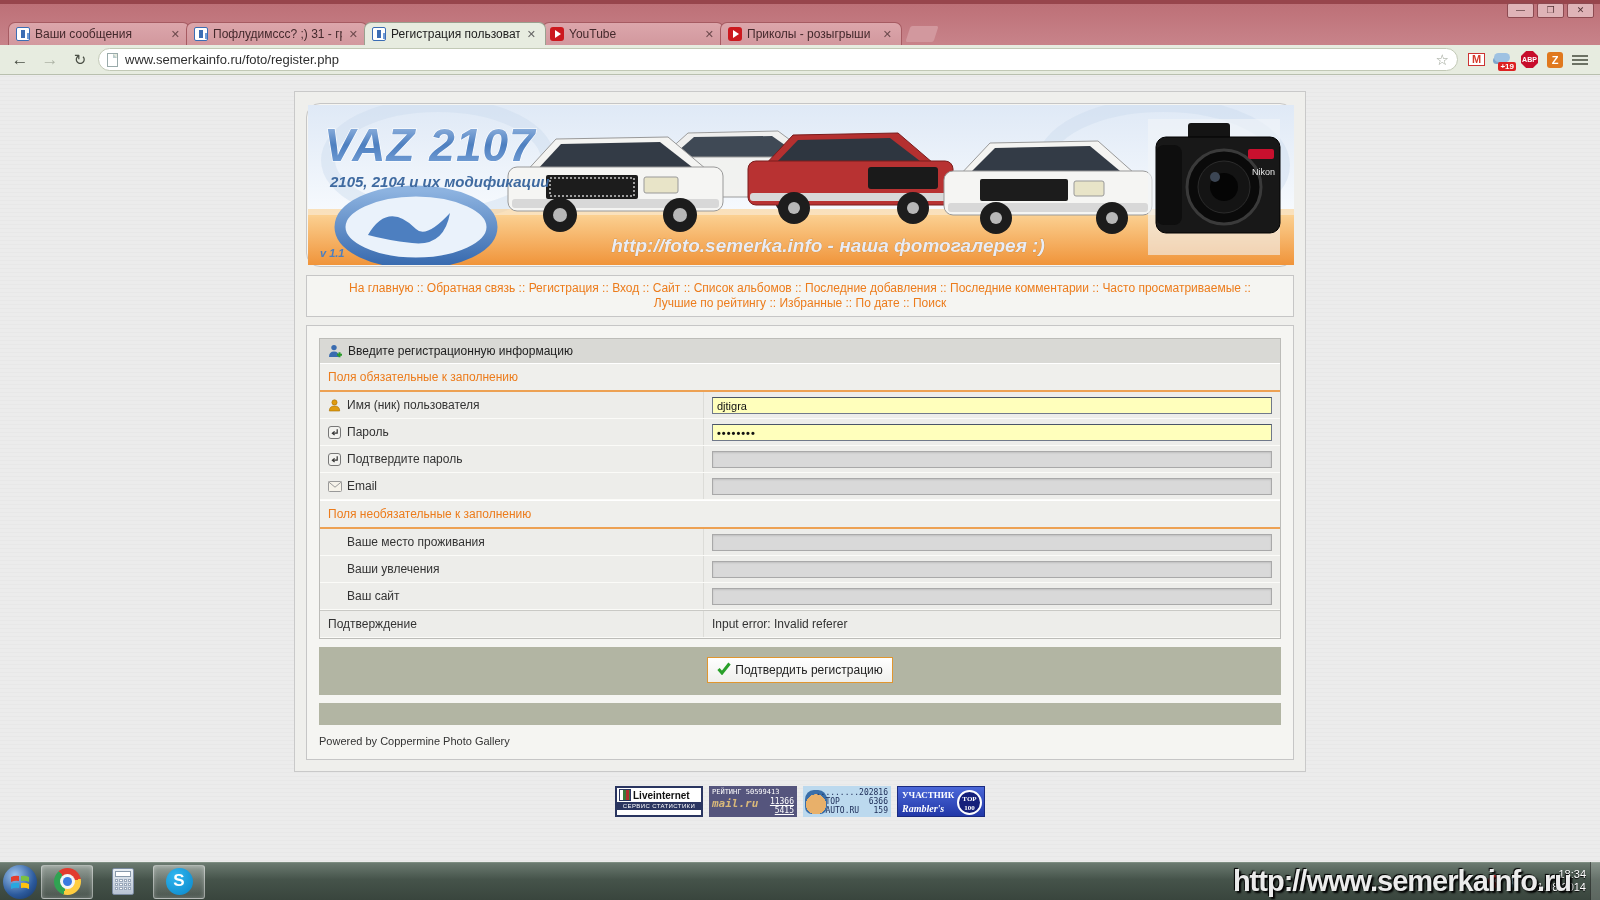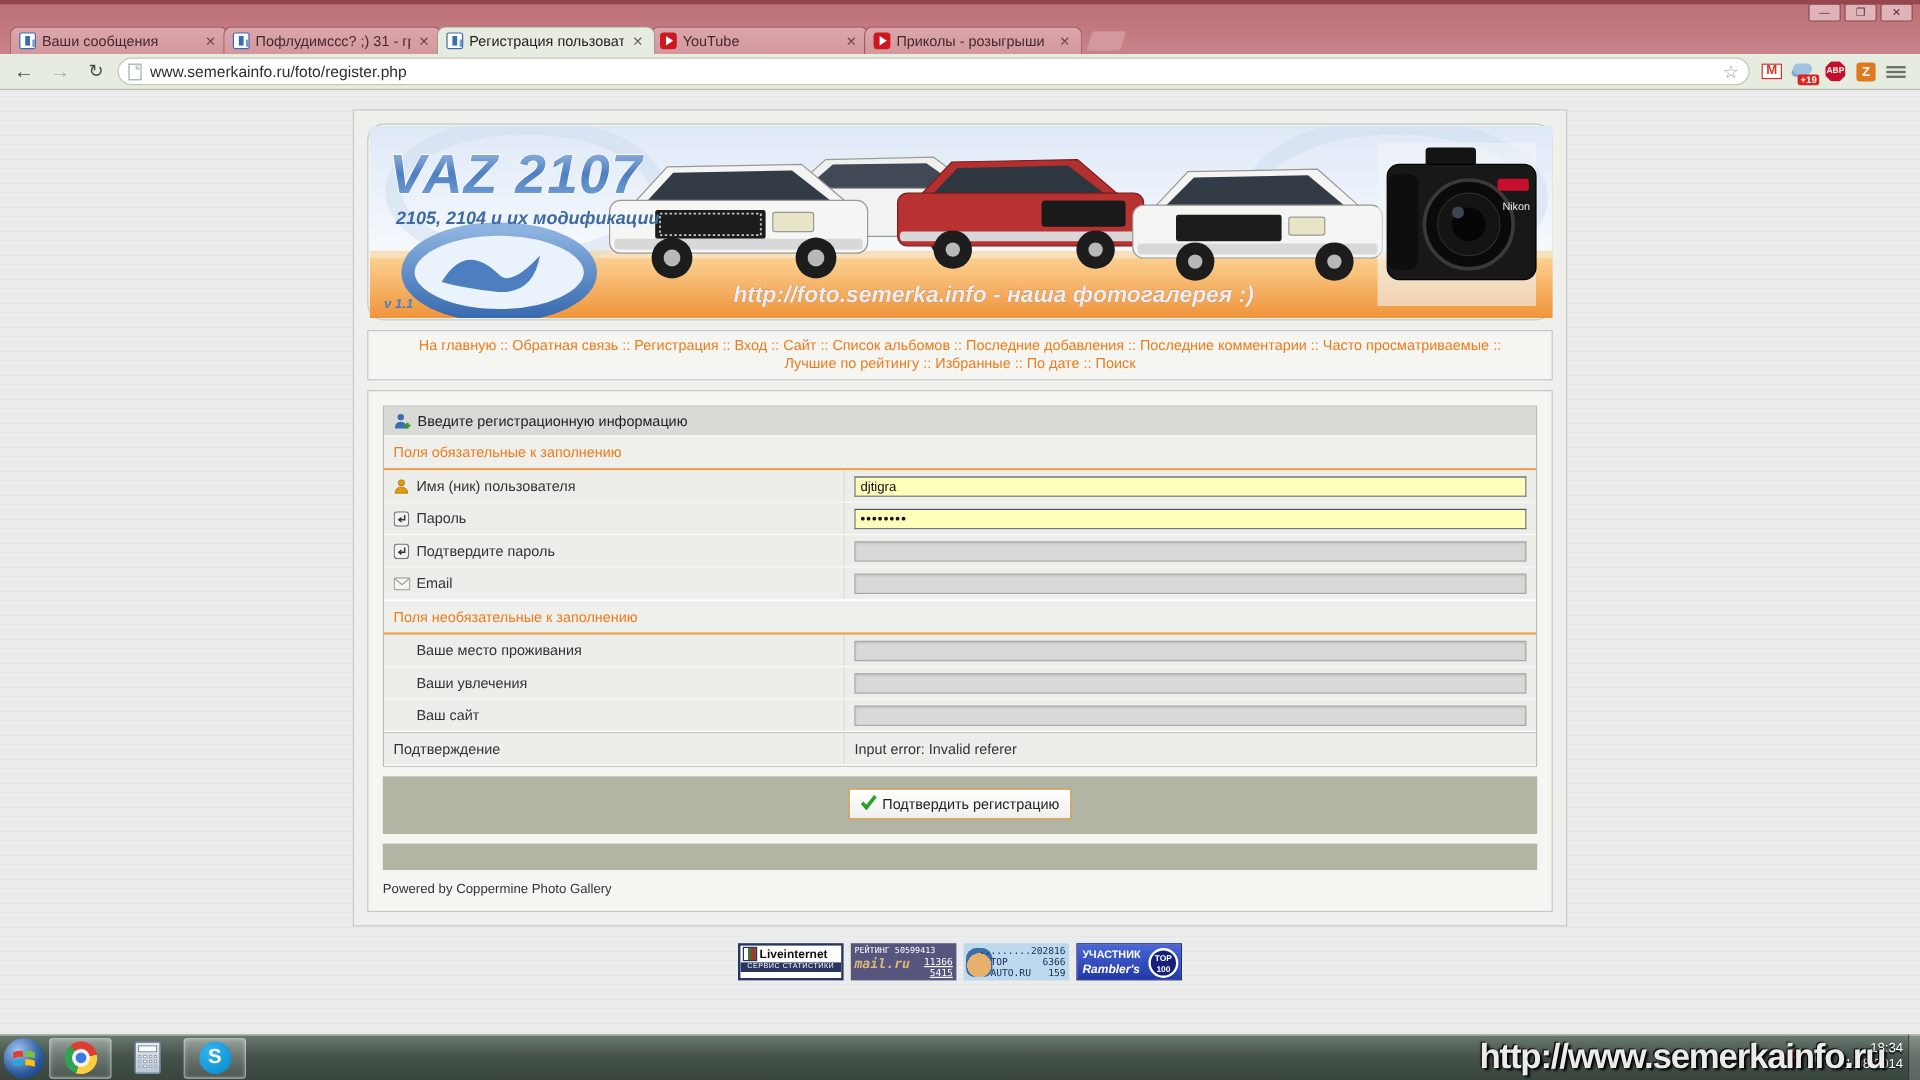--- a/index.html
+++ b/index.html
@@ -83,21 +83,21 @@
   .b-li .li-title { font-weight:bold; font-size:10px; color:#111; }
   .b-li .li-sub { background:#2a3560; color:#fff; font-size:6px; text-align:center; padding:1px 0; letter-spacing:.4px; }
   .b-mail { background:#55557d; color:#fff; font-family:"DejaVu Sans Mono",monospace; }
   .b-mail .m-head { font-size:7px; padding:2px 3px 0; white-space:nowrap; }
   .b-mail .m-body { display:flex; justify-content:space-between; padding:1px 3px; }
   .b-mail .m-logo { color:#d8b87a; font-weight:bold; font-size:11px; font-style:italic; }
   .b-mail .m-nums { text-align:right; font-size:8px; line-height:9px;text-decoration:underline; }
   .b-auto { background:#bcd9ee; color:#1a2a55; font-family:"DejaVu Sans Mono",monospace; }
   .b-auto .a-face { position:absolute; left:2px; top:4px; width:22px; height:24px; background:radial-gradient(circle at 50% 60%, #e8b06a 55%, #3a6ea8 56%); border-radius:40% 40% 30% 30%; }
   .b-auto .a-col { position:absolute; right:3px; top:2px; text-align:right; font-size:8px; line-height:9px; white-space:pre; }
-  .b-rambler { background:linear-gradient(#4a67d8,#2238a8); border:1px solid #1a2a80; color:#fff; }
+  .b-rambler { background:linear-gradient(#4a67d8,#2238a8); border:1px solid #1a2a80; color:#fff;font-family:Liberation Serif, serif; }
   .b-rambler .r-line1 { font-weight:bold; font-size:9px; padding:3px 0 0 4px; }
   .b-rambler .r-line2 { font-weight:bold; font-size:10px; font-style:italic; padding:3px 0 0 4px; }
   .b-rambler .r-circle { position:absolute; right:2px; top:3px; width:25px; height:25px; border-radius:50%; background:#15207a; border:2px solid #fff; color:#fff; font-size:7px; font-weight:bold; text-align:center; line-height:9px; padding-top:3px; }
 
   
   .taskbar { position:absolute; left:0; bottom:0; width:1600px; height:38px;
              background:linear-gradient(#70807488, #4a584e) , linear-gradient(#5a6a5e,#3a463e);
              background:linear-gradient(#6b7a70,#45534a 45%,#39453d); border-top:1px solid #7e8e82; display:flex; align-items:center; }
   .start-orb { width:34px; height:34px; margin-left:3px; border-radius:50%;
                background:radial-gradient(circle at 35% 30%, #9cc4ee, #2c5a9c 60%, #12305e); position:relative; flex:none; }

